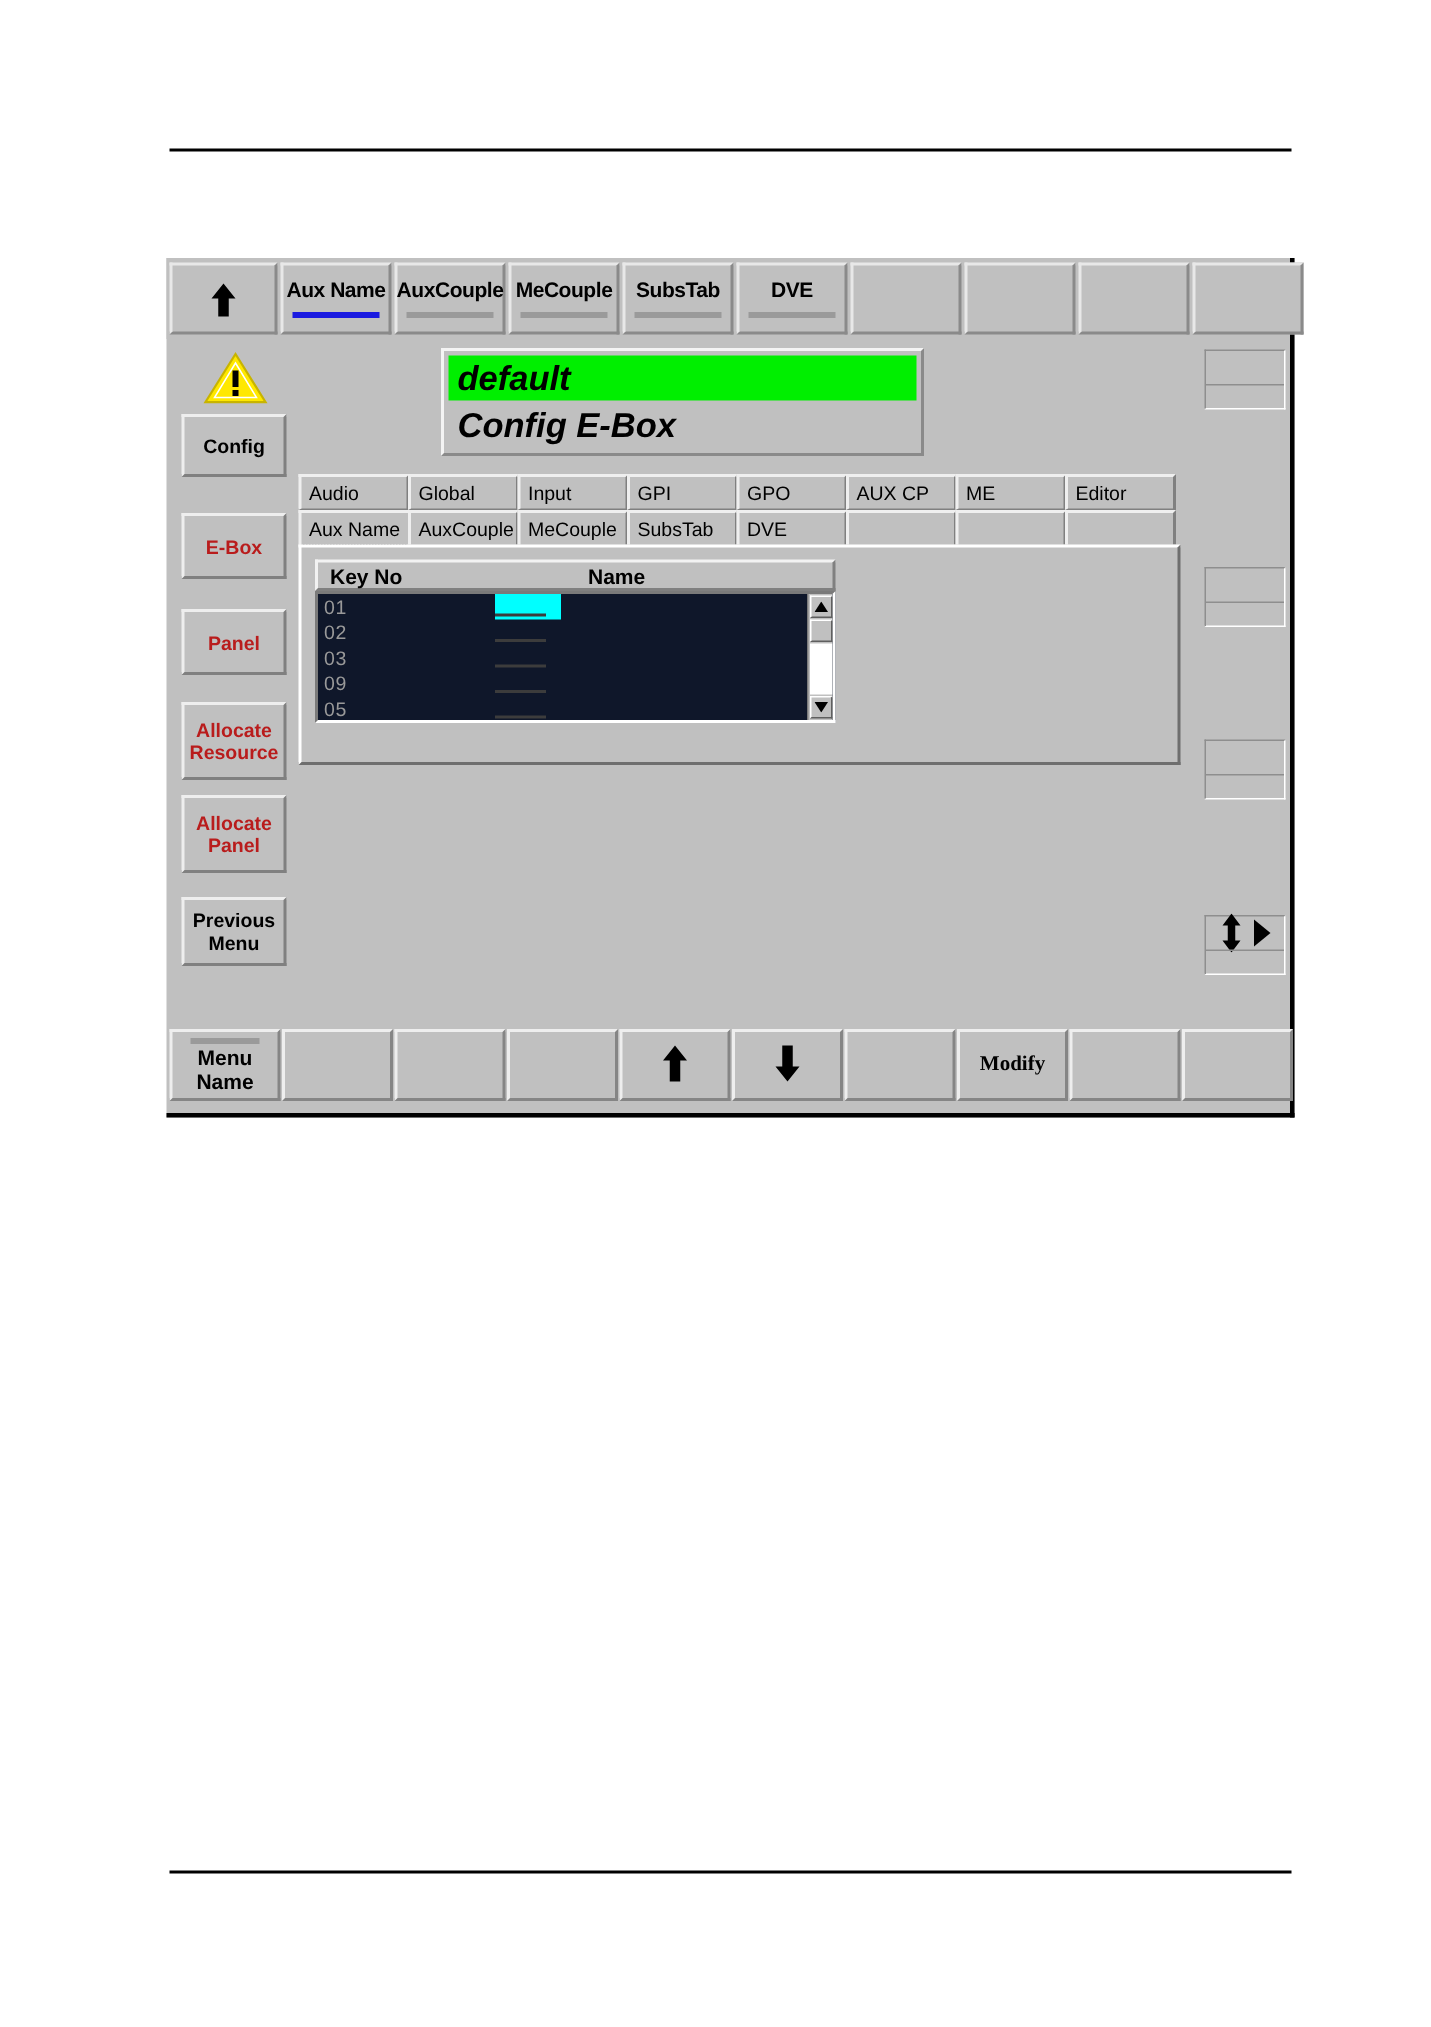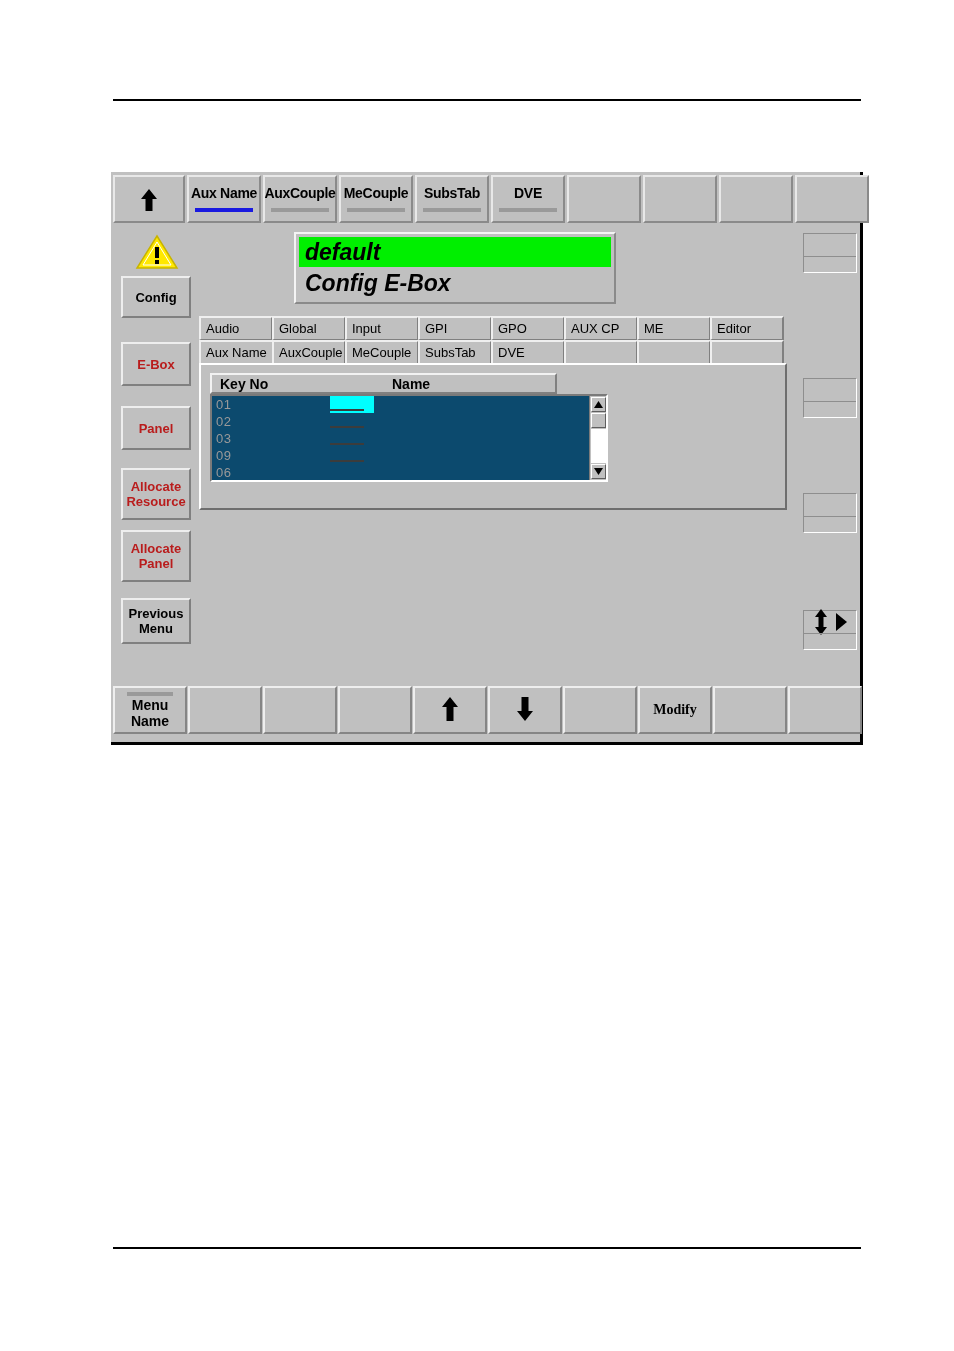--- a/index.html
+++ b/index.html
@@ -243,23 +243,23 @@
     font-weight: bold;
     color: #000;
     line-height: 16px;
   }
 
   
   #list-body {
     position: absolute;
     left: 9px;
     top: 29px;
-    width: 398px;
+    width: 347px;
     height: 88px;
-    background: #0c4a6e;
+    background: #0f172a;
     border-top: 2px solid #7a7a7a;
     border-left: 2px solid #7a7a7a;
     border-right: 2px solid #ffffff;
     border-bottom: 2px solid #ffffff;
     box-sizing: border-box;
     overflow: hidden;
     padding-left: 36px;
   }
   #list-rows {
     position: absolute;
@@ -555,20 +555,24 @@
             </div>
             <div class="list-row">
               <div class="row-key">03</div>
               <div class="row-name"><div class="value-underline"></div><span></span></div>
             </div>
             <div class="list-row">
               <div class="row-key">09</div>
               <div class="row-name"><div class="value-underline"></div><span></span></div>
             </div>
             <div class="list-row">
+              <div class="row-key">05</div>
+              <div class="row-name"><div class="value-underline"></div><span></span></div>
+            </div>
+            <div class="list-row">
               <div class="row-key">06</div>
               <div class="row-name"><span></span></div>
             </div>
           </div>
 
         <div id="list-scroll">
           <div class="sb-btn" id="sb-up">
             <svg width="9" height="7" viewBox="0 0 9 7">
                 <polygon points="4.5,0 9,7 0,7" fill="#000"></polygon>
               </svg>

